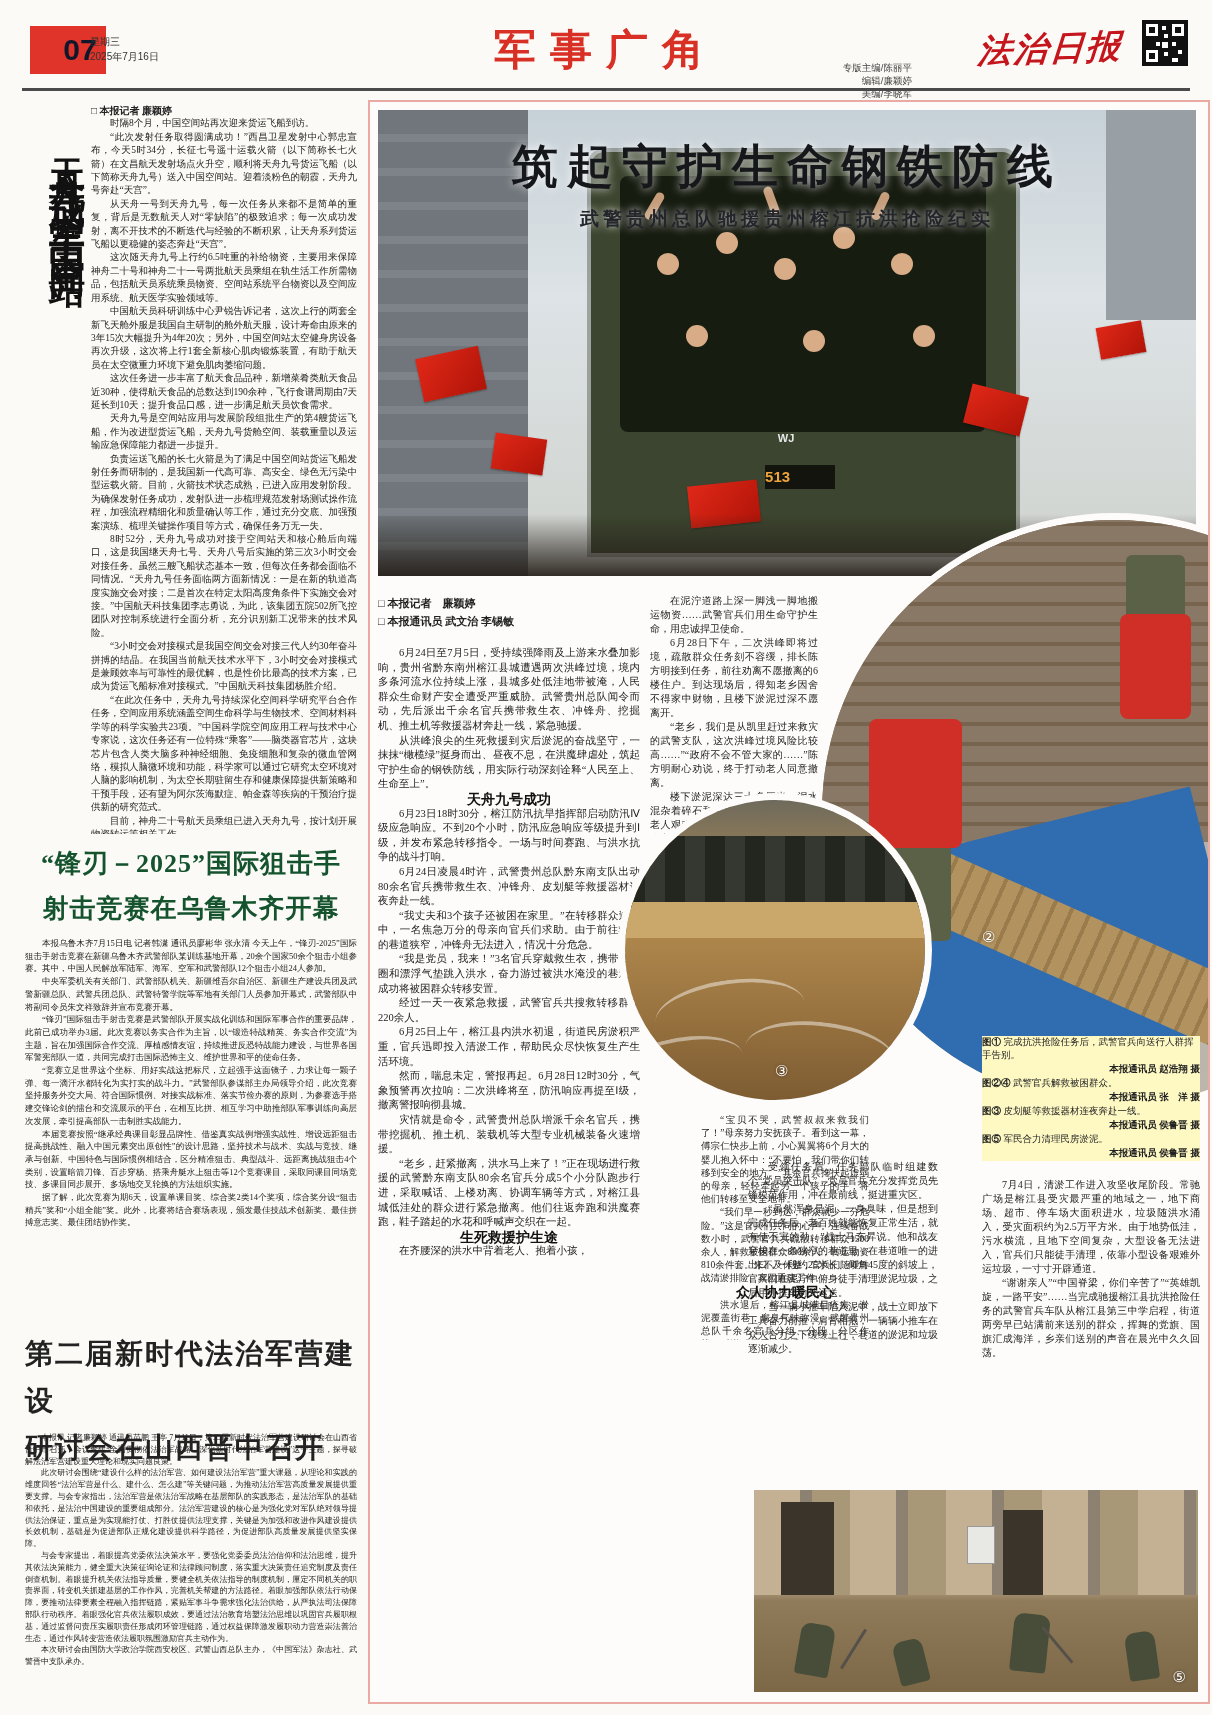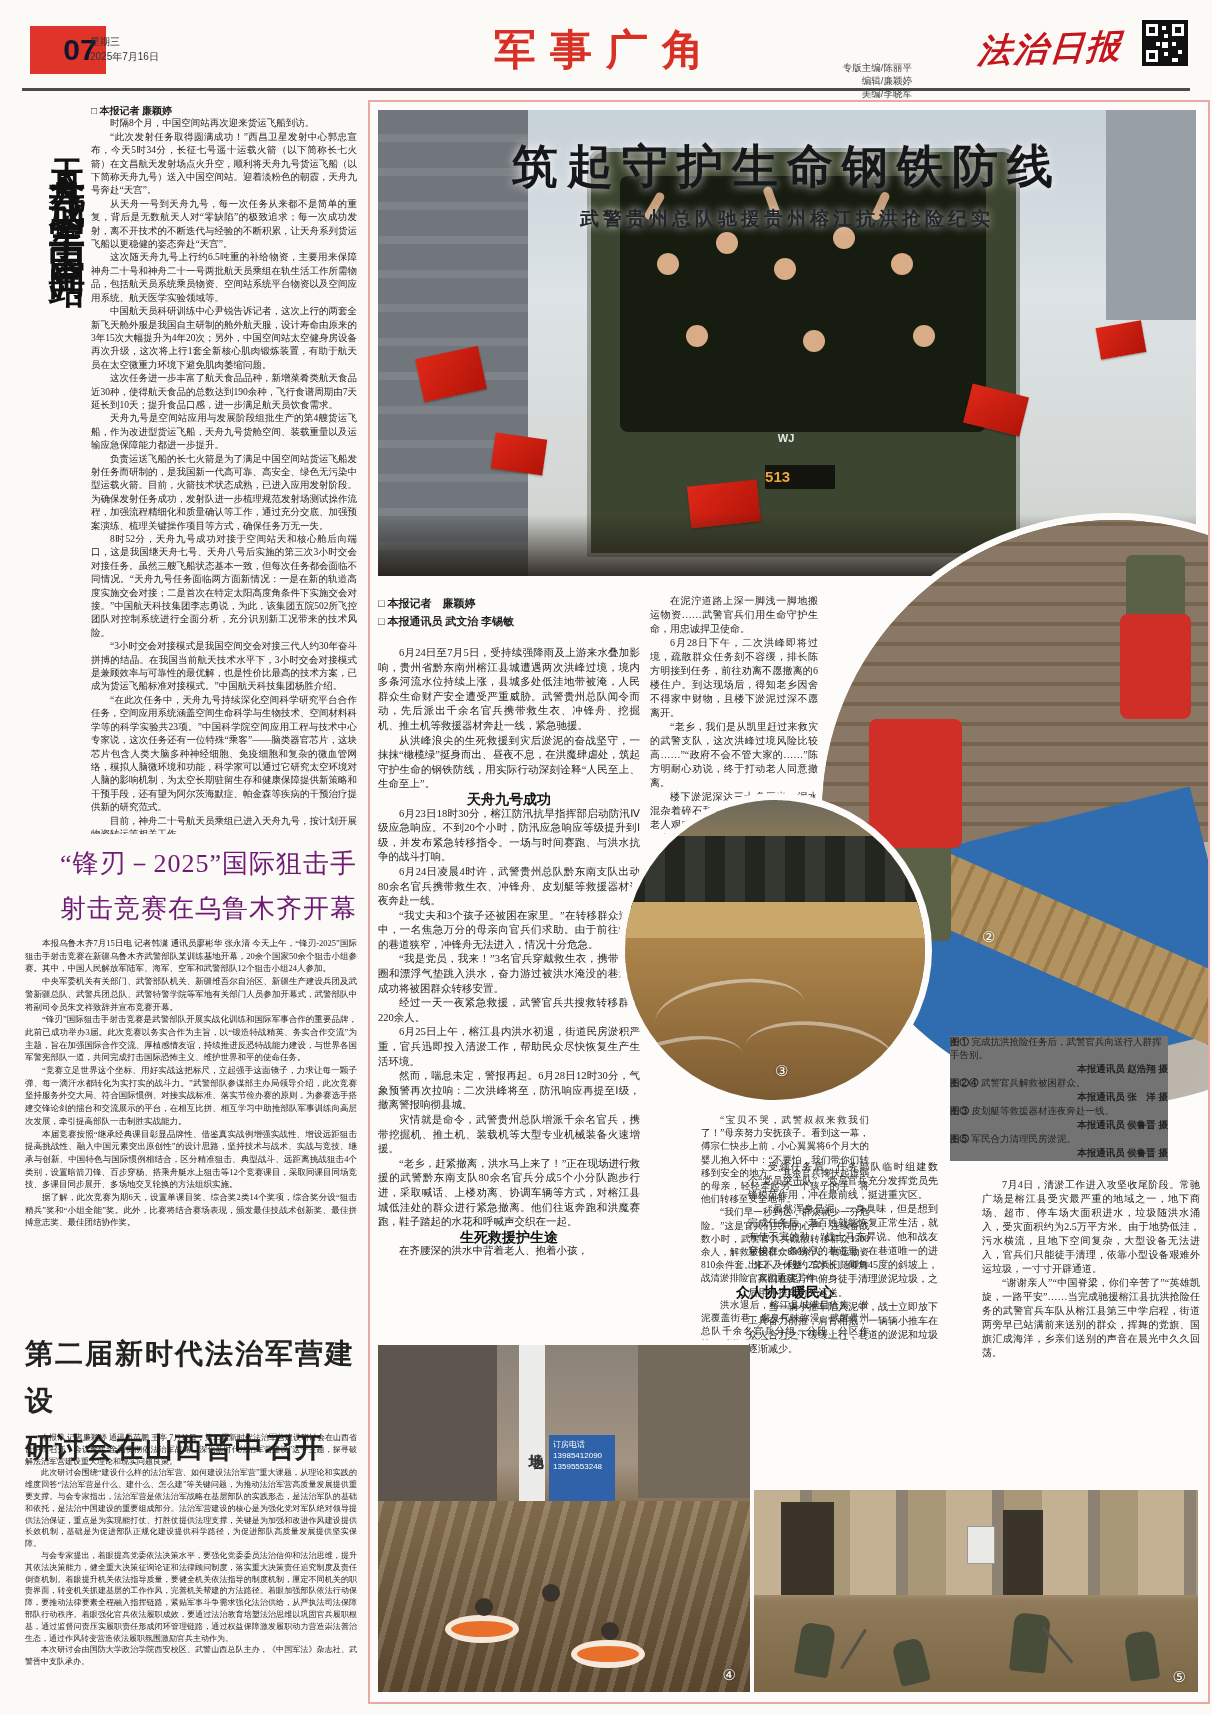--- a/index.html
+++ b/index.html
@@ -22,22 +22,22 @@
   .qr{position:absolute;right:24px;top:20px;width:46px;height:46px;}
   .hrule{position:absolute;left:22px;right:22px;top:88px;height:3px;background:#4a4a4a;}
   
   .leftcol{position:absolute;left:25px;top:104px;width:332px;height:1600px;}
   .story-a{position:absolute;left:0;top:0;width:332px;height:730px;display:flex;overflow:hidden;}
   .vtitle{writing-mode:vertical-rl;font-size:36px;font-weight:bold;letter-spacing:8px;
           width:66px;height:710px;margin-top:26px;color:#111;flex:none;}
   .abody{flex:1;font-size:9.5px;line-height:13.4px;text-align:justify;overflow:hidden;height:730px;}
   .abody p,.bbody p,.cbody p,.mcol p{margin:0;text-indent:2em;}
   .byline-a{font-weight:bold;margin:0 0 7px 0;text-indent:0 !important;font-size:10px;}
-  .title-b{position:absolute;left:0;top:737px;width:332px;text-align:right;font-weight:normal;
-           font-size:26px;line-height:45px;color:#701a75;letter-spacing:1px;}
+  .title-b{position:absolute;left:0;top:737px;width:332px;text-align:center;font-weight:bold;
+           font-size:26px;line-height:45px;color:#14532d;letter-spacing:1px;}
   .bbody{position:absolute;left:0;top:833px;width:332px;height:372px;font-size:8.5px;
          line-height:12.7px;text-align:justify;overflow:hidden;}
   .title-c{position:absolute;left:0;top:1226px;width:332px;font-weight:bold;
            font-family:"Liberation Sans",sans-serif;font-size:28px;line-height:47px;color:#222;letter-spacing:2px;}
   .cbody{position:absolute;left:0;top:1328px;width:332px;height:268px;font-size:8px;
          line-height:11.8px;text-align:justify;overflow:hidden;}
   
   .mblock{position:absolute;left:368px;top:100px;width:838px;height:1600px;
           border:2px solid #eba9a4;background:#fdfcfa;overflow:hidden;}
   .hero{position:absolute;left:8px;top:8px;width:818px;height:466px;overflow:hidden;
@@ -88,21 +88,21 @@
   .vest{position:absolute;background:#cf2f26;border-radius:8px;}
   .camo{position:absolute;background:#5a6147;border-radius:6px;}
   .circ3{left:255px;top:698px;width:300px;height:300px;z-index:4;
         background:linear-gradient(180deg,#6e6a5c 0%,#b68e52 35%,#9a7440 70%,#7d5c33 100%);}
   .troops{position:absolute;left:0;top:12%;width:100%;height:24%;
         background:repeating-linear-gradient(90deg,#23261f 0 20px,#343830 20px 40px);}
   .beam{position:absolute;left:0;top:34%;width:100%;height:12%;background:#caa86c;}
   .foam{position:absolute;width:150px;height:60px;border-radius:50%;border-top:4px solid rgba(255,255,255,.45);
         transform:rotate(-8deg);}
   
-  .caps{position:absolute;left:580px;top:934px;width:218px;z-index:5;background:#737373;
+  .caps{position:absolute;left:612px;top:934px;width:218px;z-index:5;background:#fef9c3;
         font-size:9.5px;line-height:13px;}
   .cap{margin-bottom:2px;}
   .cap-label{font-weight:bold;}
   .cap-credit{display:block;text-align:right;font-weight:bold;font-family:"Liberation Sans",sans-serif;}
   
   .photo4{position:absolute;left:8px;top:1243px;width:372px;height:347px;overflow:hidden;z-index:4;
         background:linear-gradient(180deg,#8b8378 0%,#a39382 34%,#7e6a4e 48%,#5f4a30 100%);}
   .p4water{position:absolute;left:0;bottom:0;width:100%;height:55%;
         background:repeating-linear-gradient(105deg,rgba(255,255,255,.12) 0 6px,rgba(0,0,0,.08) 6px 18px),
         linear-gradient(180deg,#8a7352,#5f4a30);}
@@ -301,37 +301,20 @@
         <span>皮划艇等救援器材连夜奔赴一线。</span>
         <span class="cap-credit">本报通讯员 侯鲁晋 摄</span>
       </div>
       <div class="cap">
         <span class="cap-label">图⑤</span>
         <span>军民合力清理民房淤泥。</span>
         <span class="cap-credit">本报通讯员 侯鲁晋 摄</span>
       </div>
     </div>
 
-    <div class="photo4">
-      <div class="p4bldg" style="left:0;top:0;width:32%;height:46%"></div>
-      <div class="p4bldg" style="right:0;top:0;width:30%;height:44%;background:#746a5c"></div>
-      <div class="banner">场地</div>
-      <div class="bluesign">
-        <div>订房电话</div>
-        <div>13985412090</div>
-        <div>13595553248</div>
-      </div>
-      <div class="p4water"></div>
-      <div class="ring" style="left:18%;bottom:14%"></div>
-      <div class="ring" style="left:52%;bottom:7%"></div>
-      <div class="phead" style="left:26%;bottom:22%"></div>
-      <div class="phead" style="left:60%;bottom:15%"></div>
-      <div class="phead" style="left:44%;bottom:26%"></div>
-      <div class="pnum" style="right:14px;bottom:8px">④</div>
-    </div>
 
     <div class="photo5">
       <div class="shutter"></div>
       <div class="door" style="left:6%;top:6%;width:12%;height:46%"></div>
       <div class="door" style="left:56%;top:10%;width:9%;height:42%"></div>
       <div class="ac" style="left:48%;top:18%"></div>
       <div class="soldier" style="left:10%;bottom:8%;width:34px;height:52px;transform:rotate(10deg)"></div>
       <div class="soldier" style="left:32%;bottom:4%;width:30px;height:44px;transform:rotate(-14deg)"></div>
       <div class="soldier" style="left:58%;bottom:10%;width:36px;height:58px;transform:rotate(6deg)"></div>
       <div class="soldier" style="left:84%;bottom:6%;width:30px;height:48px;transform:rotate(-8deg)"></div>

